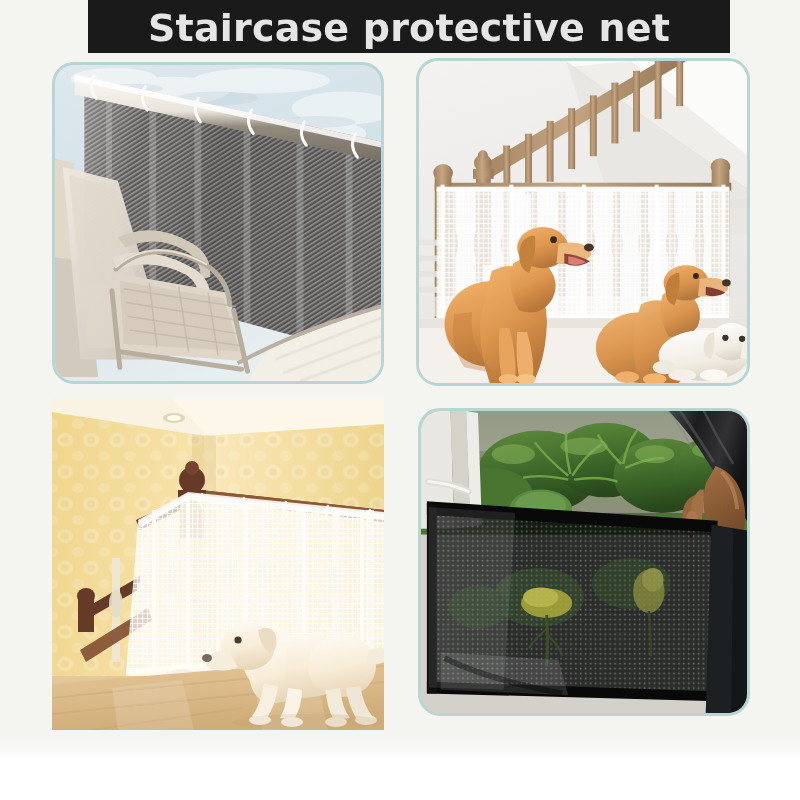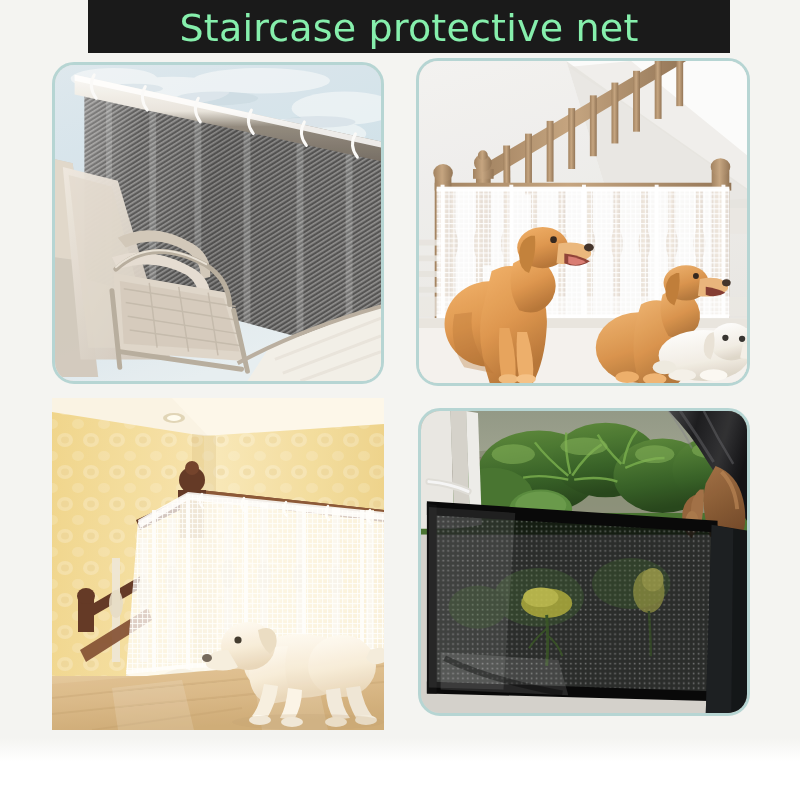--- a/index.html
+++ b/index.html
@@ -45,25 +45,25 @@
     top: 0px;
     width: 642px;
     height: 53px;
     background: #1a1a1a;
     display: flex;
     align-items: center;
     justify-content: center;
     z-index: 6;
   }
   .title-text {
-    color: #86efac;
+    color: #e5e5e5;
     font-size: 38px;
     line-height: 38px;
     letter-spacing: 0.2px;
-    font-weight: 400;
+    font-weight: 700;
     white-space: nowrap;
     font-family: "DejaVu Sans", sans-serif;
     transform: translateY(1px);
   }
 
   
   .panel {
     position: absolute;
     overflow: hidden;
     background: #dddad4;

